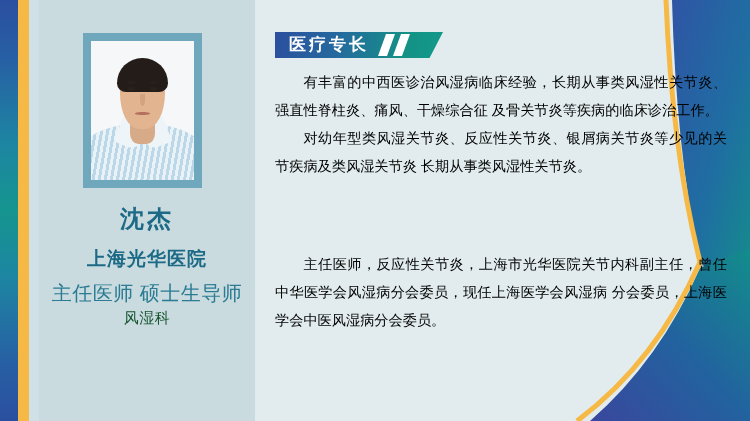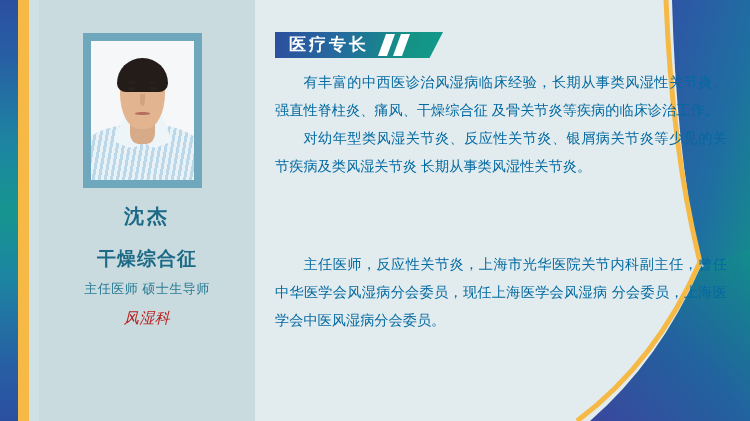--- a/index.html
+++ b/index.html
@@ -142,21 +142,21 @@
     position:absolute; left:43%; top:51%; width:14%; height:2.4%;
     background:#b4705d; border-radius:40%;
   }
 
   .doc-name {
     position: absolute;
     left: 39px;
     top: 203px;
     width: 216px;
     text-align: center;
-    font-size: 20px;
+    font-size: 24px;
     font-weight: bold;
     color: #1d6a86;
     letter-spacing: 3px;
     z-index: 4;
   }
   .doc-hospital {
     position: absolute;
     left: 39px;
     top: 246px;
     width: 216px;
@@ -166,36 +166,35 @@
     color: #1d6a86;
     letter-spacing: 1px;
     z-index: 4;
   }
   .doc-title {
     position: absolute;
     left: 39px;
     top: 280px;
     width: 216px;
     text-align: center;
-    font-size: 13px;
+    font-size: 20px;
     color: #2a7b93;
     letter-spacing: 0.5px;
     z-index: 4;
   }
   .doc-dept {
     position: absolute;
     left: 39px;
     top: 309px;
     width: 216px;
     text-align: center;
     font-size: 15px;
-    color: #b91c1c;
+    color: #14532d;
     letter-spacing: 0.5px;
     z-index: 4;
-    font-style: italic;
   }
 
   
   .right-panel {
     position: absolute;
     left: 255px;
     top: 0;
     right: 0;
     bottom: 0;
     z-index: 2;
@@ -239,21 +238,21 @@
     z-index: 2;
   }
   .slash-a { left: 107px; }
   .slash-b { left: 122px; }
 
   .body-text {
     margin-top: 10px;
     width: 452px;
     font-size: 14.2px;
     line-height: 28px;
-    color: #0369a1;
+    color: #000000;
     text-align: justify;
     text-justify: inter-ideograph;
   }
   .body-text p {
     margin: 0;
     text-indent: 2em;
   }
 </style>
 </head>
 <body>
@@ -301,21 +300,21 @@
       <div class="p-browL"></div>
       <div class="p-browR"></div>
       <div class="p-eyeL"></div>
       <div class="p-eyeR"></div>
       <div class="p-nose"></div>
       <div class="p-mouth"></div>
     </div>
   </div>
 
   <div class="doc-name">沈杰</div>
-  <div class="doc-hospital">干燥综合征</div>
+  <div class="doc-hospital">上海光华医院</div>
   <div class="doc-title">主任医师 硕士生导师</div>
   <div class="doc-dept">风湿科</div>
 
   <div class="right-panel">
 
     <div class="section sec1">
       <div class="banner">
         <div class="banner-bg"></div>
         <div class="banner-label">医疗专长</div>
         <div class="slash slash-a"></div>

